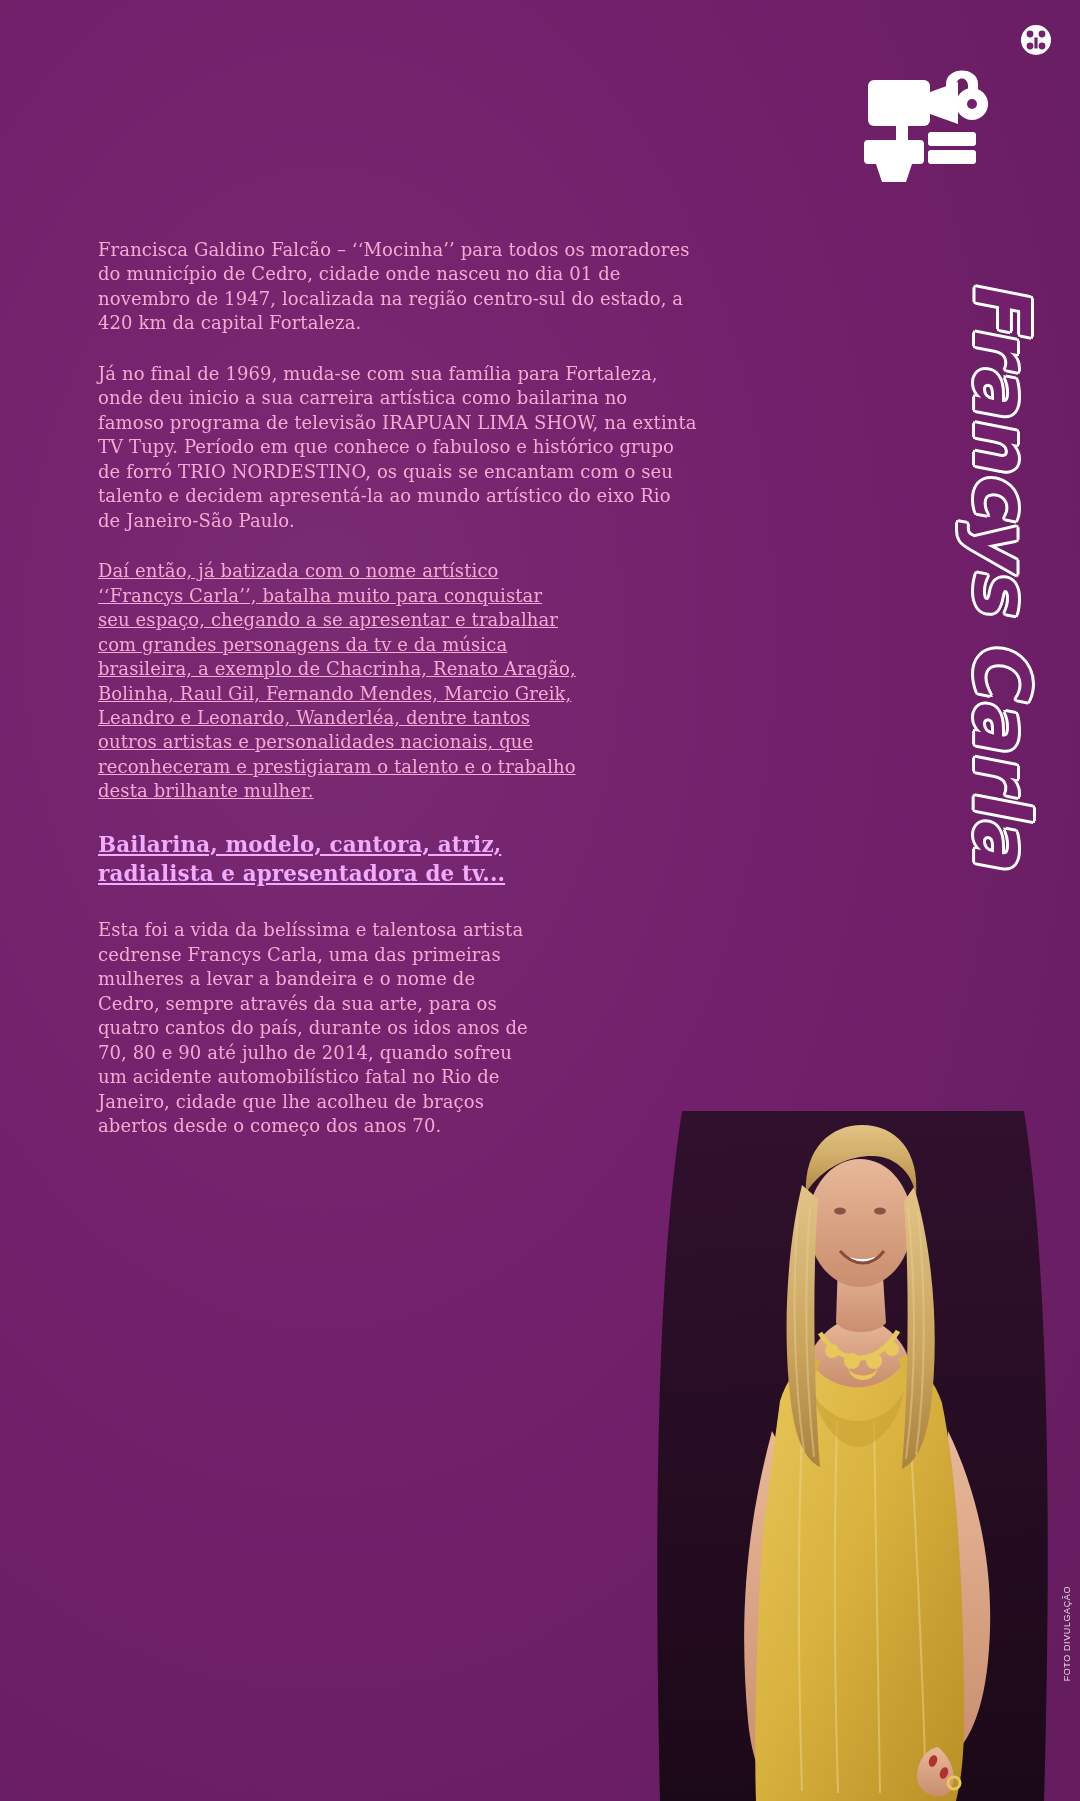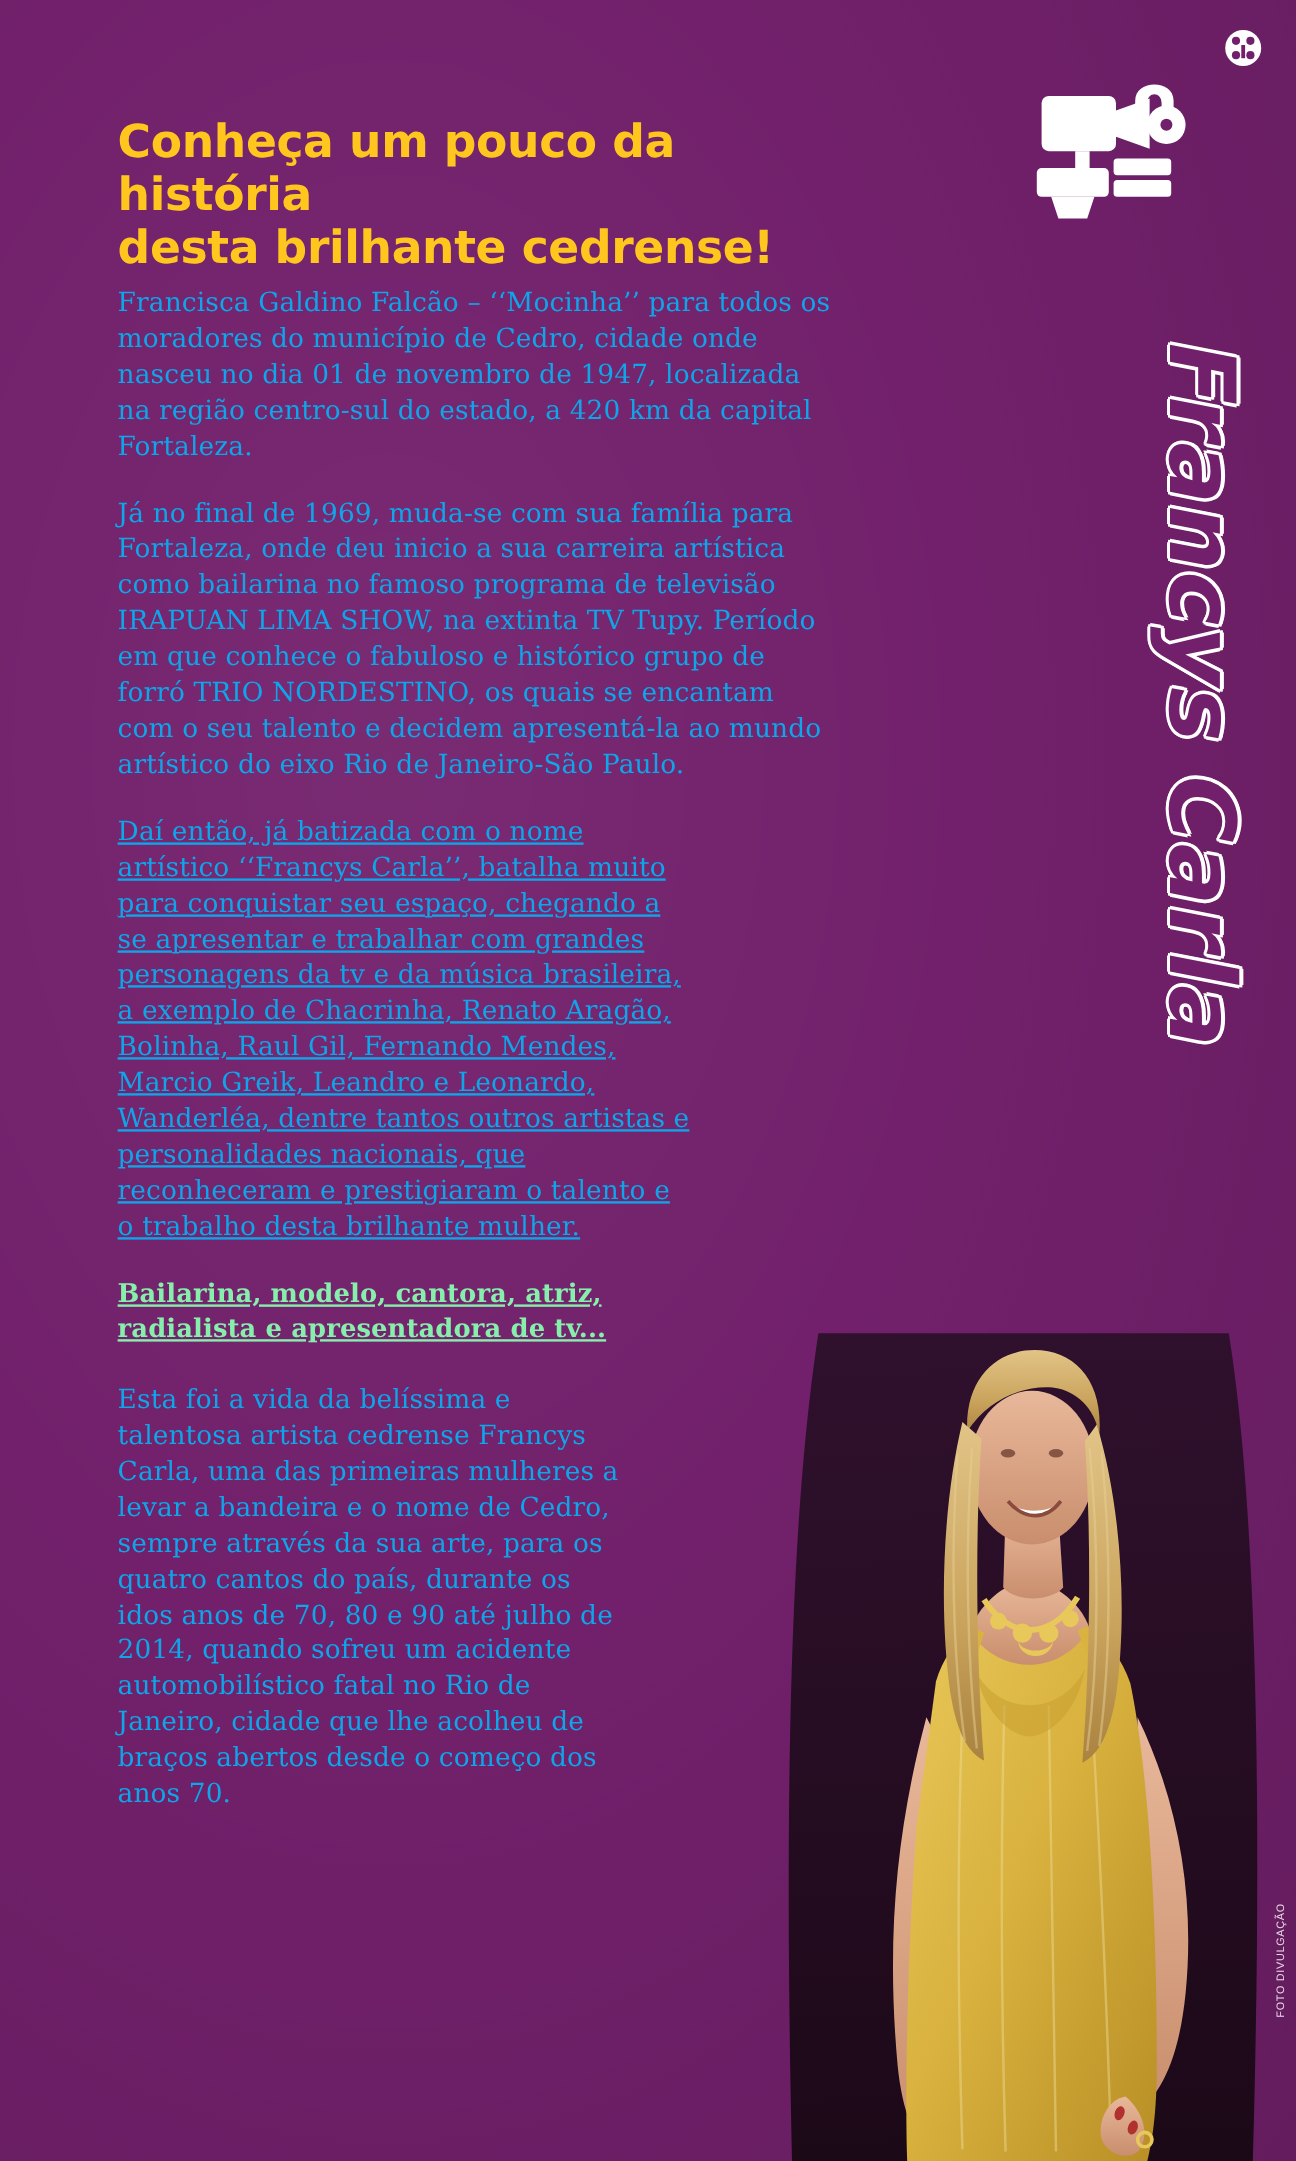--- a/index.html
+++ b/index.html
@@ -103,27 +103,27 @@
   .body-copy {
     position: absolute;
     left: 98px;
     top: 238px;
     width: 600px;
     z-index: 4;
   }
   .body-copy p {
     margin: 0 0 26px 0;
     font-family: "DejaVu Serif", serif;
-    font-size: 22px;
+    font-size: 18px;
     line-height: 1.36;
-    color: #0ea5e9;
+    color: #f9a8d4;
     letter-spacing: 0.1px;
   }
   .body-copy p.highlight {
-    color: #86efac;
+    color: #f0abfc;
     font-family: "DejaVu Serif", serif;
     font-weight: bold;
     font-size: 21.5px;
     margin-bottom: 30px;
   }
   .body-copy p.narrow {
     width: 480px;
     text-decoration: underline;
   }
   .body-copy p.narrow-tight {
@@ -194,24 +194,20 @@
         <path d="M34 102 L70 102 L64 120 L40 120 Z"></path>
       </g>
       <circle cx="130" cy="42" r="5" fill="#72206b"></circle>
     </svg>
   </div>
 
   <div class="vertical-name">
     <span>Francys Carla</span>
   </div>
 
-  <div class="headline">
-    <div>Conheça um pouco da história</div>
-    <div>desta brilhante cedrense!</div>
-  </div>
 
   <div class="body-copy">
     <p>Francisca Galdino Falcão – ‘‘Mocinha’’ para todos os moradores do município de Cedro, cidade onde nasceu no dia 01 de novembro de 1947, localizada na região centro-sul do estado, a 420 km da capital Fortaleza.</p>
     <p>Já no final de 1969, muda-se com sua família para Fortaleza, onde deu inicio a sua carreira artística como bailarina no famoso programa de televisão IRAPUAN LIMA SHOW, na extinta TV Tupy. Período em que conhece o fabuloso e histórico grupo de forró TRIO NORDESTINO, os quais se encantam com o seu talento e decidem apresentá-la ao mundo artístico do eixo Rio de Janeiro-São Paulo.</p>
     <p class="narrow">Daí então, já batizada com o nome artístico ‘‘Francys Carla’’, batalha muito para conquistar seu espaço, chegando a se apresentar e trabalhar com grandes personagens da tv e da música brasileira, a exemplo de Chacrinha, Renato Aragão, Bolinha, Raul Gil, Fernando Mendes, Marcio Greik, Leandro e Leonardo, Wanderléa, dentre tantos outros artistas e personalidades nacionais, que reconheceram e prestigiaram o talento e o trabalho desta brilhante mulher.</p>
     <p class="highlight narrow">Bailarina, modelo, cantora, atriz, radialista e apresentadora de tv...</p>
     <p class="narrow-tight">Esta foi a vida da belíssima e talentosa artista cedrense Francys Carla, uma das primeiras mulheres a levar a bandeira e o nome de Cedro, sempre através da sua arte, para os quatro cantos do país, durante os idos anos de 70, 80 e 90 até julho de 2014, quando sofreu um acidente automobilístico fatal no Rio de Janeiro, cidade que lhe acolheu de braços abertos desde o começo dos anos 70.</p>
   </div>
 
   <div class="photo">

